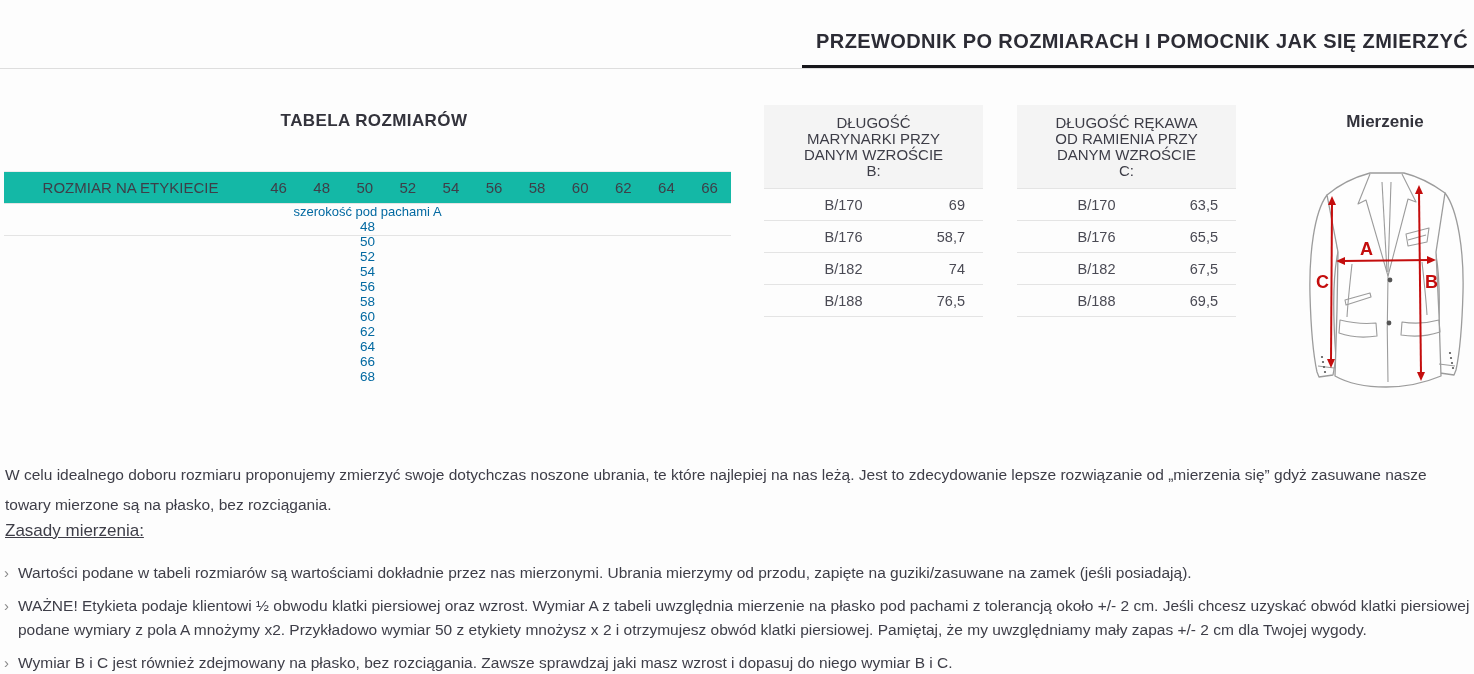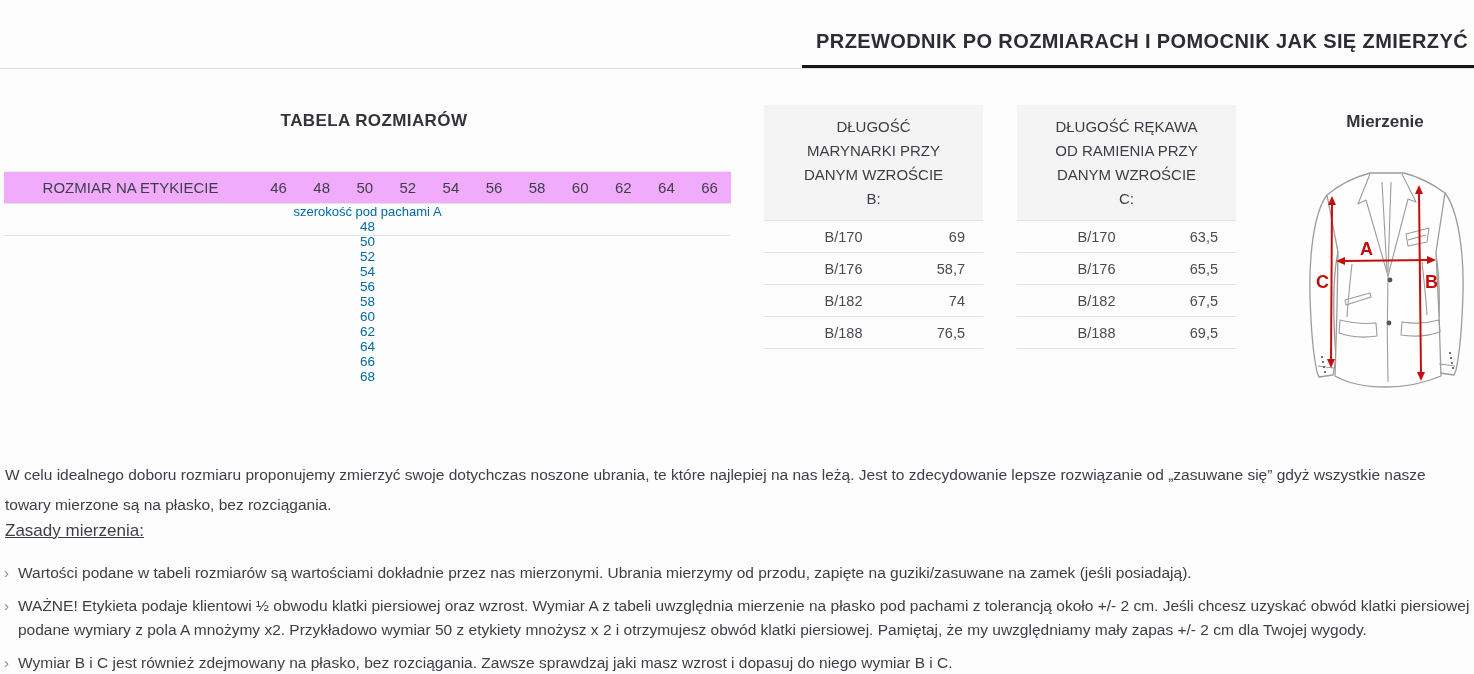--- a/index.html
+++ b/index.html
@@ -14,32 +14,32 @@
     display:inline-block;padding:30px 14px 12px;border-bottom:3px solid #17171b;
     font-size:20px;font-weight:600;letter-spacing:.4px;color:#2c2c35;white-space:nowrap;
   }
   
   .size-table-title{
     position:absolute;left:0;top:111px;width:732px;text-align:center;
     font-size:17px;font-weight:600;letter-spacing:.4px;color:#33333c;padding-left:8px;
   }
   .size-table{position:absolute;left:4px;top:171px;width:727px;}
   .st-row{display:flex;align-items:center;height:31px;border-bottom:1px solid #e4e4e4;}
-  .st-row.head{background:#f0abfc;border-top:1px solid #ececec;font-size:15px;color:#3e3e48;}
+  .st-row.head{background:#14b8a6;border-top:1px solid #ececec;font-size:15px;color:#3e3e48;}
   .st-row.data{font-size:13.5px;color:#0369a1;flex-direction:column;}
   .st-label{width:253px;text-align:center;}
   .st-row.data .st-label{font-size:13px;}
   .st-cell{flex:1;text-align:center;}
   
   .mini-table{position:absolute;width:219px;top:105px;font-size:15px;}
   .mini-table.b{left:764px;}
   .mini-table.c{left:1017px;}
   .mini-header{
     background:#f4f4f4;border-bottom:1px solid #e4e4e4;text-align:center;
-    padding:10px 31px 9px;line-height:24px;color:#3d3d47;
+    padding:10px 31px 9px;line-height:16px;color:#3d3d47;
   }
   .mini-row{display:flex;align-items:center;height:31px;border-bottom:1px solid #e4e4e4;
     font-size:14.5px;color:#4a4a54;}
   .mini-row .lbl{flex:1;text-align:center;padding-left:18px;}
   .mini-row .val{width:78px;box-sizing:border-box;text-align:right;padding-right:18px;}
   
   .measuring-title{
     position:absolute;left:1300px;top:112px;width:170px;text-align:center;
     font-size:17px;font-weight:600;color:#33333c;
   }
@@ -200,21 +200,21 @@
         <polygon points="136,100 127,96 127,104" stroke="none"></polygon>
       </g>
       <g fill="#c40d0d" font-family="Liberation Sans, sans-serif" font-size="18" font-weight="bold" stroke="none">
         <text x="60" y="95">A</text>
         <text x="125" y="128">B</text>
         <text x="16" y="128">C</text>
       </g>
     </svg>
   </div>
 
-  <p class="intro">W celu idealnego doboru rozmiaru proponujemy zmierzyć swoje dotychczas noszone ubrania, te które najlepiej na nas leżą. Jest to zdecydowanie lepsze rozwiązanie od „zasuwane się” gdyż wszystkie nasze towary mierzone są na płasko, bez rozciągania.</p>
+  <p class="intro">W celu idealnego doboru rozmiaru proponujemy zmierzyć swoje dotychczas noszone ubrania, te które najlepiej na nas leżą. Jest to zdecydowanie lepsze rozwiązanie od „mierzenia się” gdyż zasuwane nasze towary mierzone są na płasko, bez rozciągania.</p>
   <div class="rules-heading">Zasady mierzenia:</div>
   <ul class="bullets">
     <li>
       <span class="chev">›</span>
       <span>Wartości podane w tabeli rozmiarów są wartościami dokładnie przez nas mierzonymi. Ubrania mierzymy od przodu, zapięte na guziki/zasuwane na zamek (jeśli posiadają).</span>
     </li>
     <li>
       <span class="chev">›</span>
       <span>WAŻNE! Etykieta podaje klientowi ½ obwodu klatki piersiowej oraz wzrost. Wymiar A z tabeli uwzględnia mierzenie na płasko pod pachami z tolerancją około +/- 2 cm. Jeśli chcesz uzyskać obwód klatki piersiowej podane wymiary z pola A mnożymy x2. Przykładowo wymiar 50 z etykiety mnożysz x 2 i otrzymujesz obwód klatki piersiowej. Pamiętaj, że my uwzględniamy mały zapas +/- 2 cm dla Twojej wygody.</span>
     </li>

